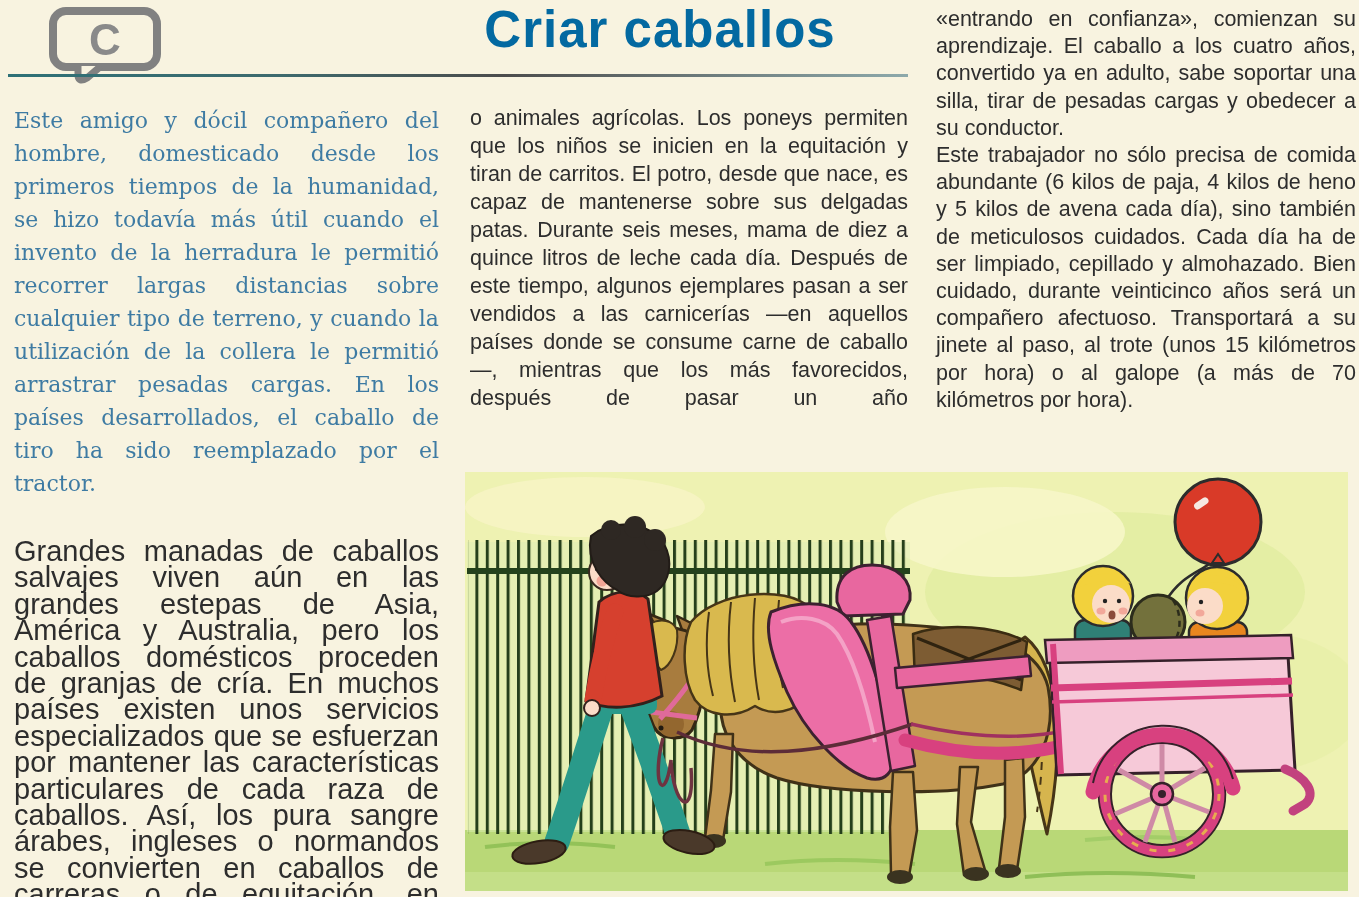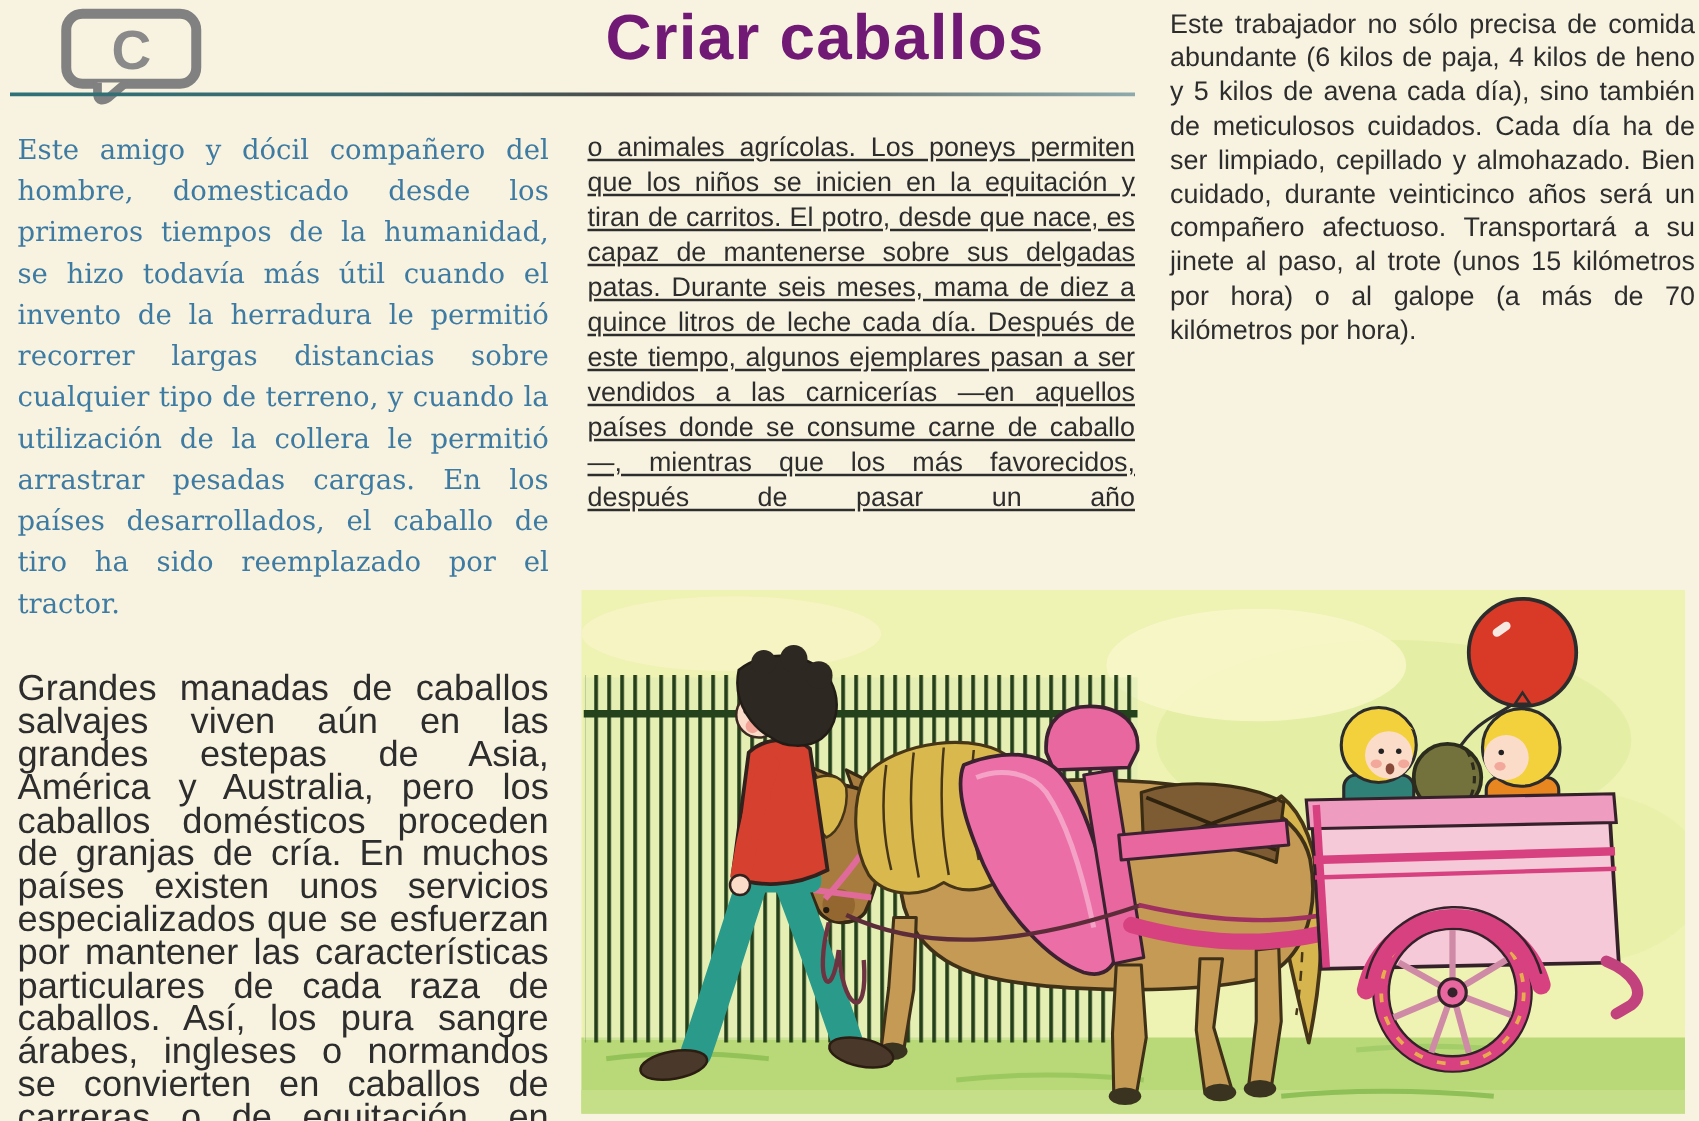--- a/index.html
+++ b/index.html
@@ -9,42 +9,42 @@
     font-family:"Liberation Sans", sans-serif;
   }
   
   .badge{position:absolute; left:48px; top:6px; width:120px; height:78px;}
   .badge text{
     font-family:"Liberation Sans", sans-serif; font-weight:bold; font-size:44px;
     fill:#8a8a8a;
   }
   .title{
     position:absolute; left:400px; top:0px; width:520px; text-align:center;
-    font-weight:bold; font-size:51px; letter-spacing:1px; color:#701a75;
+    font-weight:bold; font-size:51px; letter-spacing:1px; color:#0369a1;
   }
   .header-rule{
     position:absolute; left:8px; top:74px; width:900px; height:3px;
     background:linear-gradient(to right,#2e7177 0%, #3d6a6e 30%, #4c4c4c 55%, #8da9ab 100%);
   }
   
   .col{position:absolute; text-align:justify; color:#2d2d2d;}
   .col p{margin:0;}
   .lead{
     left:14px; top:104px; width:425px;
     font-family:"DejaVu Serif","Liberation Serif",serif;
     font-size:22px; line-height:33px; color:#3e7ba3;
     text-align-last:justify;
   }
   .col1b{
     left:14px; top:538px; width:425px;
     font-size:29px; line-height:26.4px; text-align-last:justify;
   }
   .col2{
     left:470px; top:104px; width:438px;
-    font-size:21.5px; line-height:28px; text-align-last:justify;text-decoration:underline;
+    font-size:21.5px; line-height:28px; text-align-last:justify;
   }
   .col3{
     left:936px; top:6px; width:420px;
     font-size:21.5px; line-height:27.2px;
   }
   .illustration{position:absolute; left:465px; top:472px; width:883px; height:419px;}
 </style>
 </head>
 <body>
 
@@ -59,20 +59,21 @@
   <div class="title">Criar caballos</div>
   <div class="header-rule"></div>
 
   <div class="col lead">Este amigo y dócil compañero del hombre, domesticado desde los primeros tiempos de la humanidad, se hizo todavía más útil cuando el invento de la herradura le permitió recorrer largas distancias sobre cualquier tipo de terreno, y cuando la utilización de la collera le permitió arrastrar pesadas cargas. En los países desarrollados, el caballo de tiro ha sido reemplazado por el tractor.</div>
 
   <div class="col col1b">Grandes manadas de caballos salvajes viven aún en las grandes estepas de Asia, América y Australia, pero los caballos domésticos proceden de granjas de cría. En muchos países existen unos servicios especializados que se esfuerzan por mantener las características particulares de cada raza de caballos. Así, los pura sangre árabes, ingleses o normandos se convierten en caballos de carreras o de equitación, en tanto que los bretones, los percherones o los ardenenses pasan a ser caballos de tiro</div>
 
   <div class="col col2">o animales agrícolas. Los poneys permiten que los niños se inicien en la equitación y tiran de carritos. El potro, desde que nace, es capaz de mantenerse sobre sus delgadas patas. Durante seis meses, mama de diez a quince litros de leche cada día. Después de este tiempo, algunos ejemplares pasan a ser vendidos a las carnicerías —en aquellos países donde se consume carne de caballo—, mientras que los más favorecidos, después de pasar un año</div>
 
   <div class="col col3">
+    <p>«entrando en confianza», comienzan su aprendizaje. El caballo a los cuatro años, convertido ya en adulto, sabe soportar una silla, tirar de pesadas cargas y obedecer a su conductor.</p>
     <p>Este trabajador no sólo precisa de comida abundante (6 kilos de paja, 4 kilos de heno y 5 kilos de avena cada día), sino también de meticulosos cuidados. Cada día ha de ser limpiado, cepillado y almohazado. Bien cuidado, durante veinticinco años será un compañero afectuoso. Transportará a su jinete al paso, al trote (unos 15 kilómetros por hora) o al galope (a más de 70 kilómetros por hora).</p>
   </div>
 
   <svg class="illustration" viewBox="0 0 883 419" role="img">
 
     <g>
       <rect x="0" y="0" width="883" height="419" fill="#eef2b2"></rect>
       <ellipse cx="650" cy="120" rx="190" ry="80" fill="#e1eca0" opacity="0.8"></ellipse>
       <ellipse cx="540" cy="60" rx="120" ry="45" fill="#f6f6c8" opacity="0.9"></ellipse>
       <ellipse cx="790" cy="230" rx="110" ry="70" fill="#e7efa6" opacity="0.7"></ellipse>

